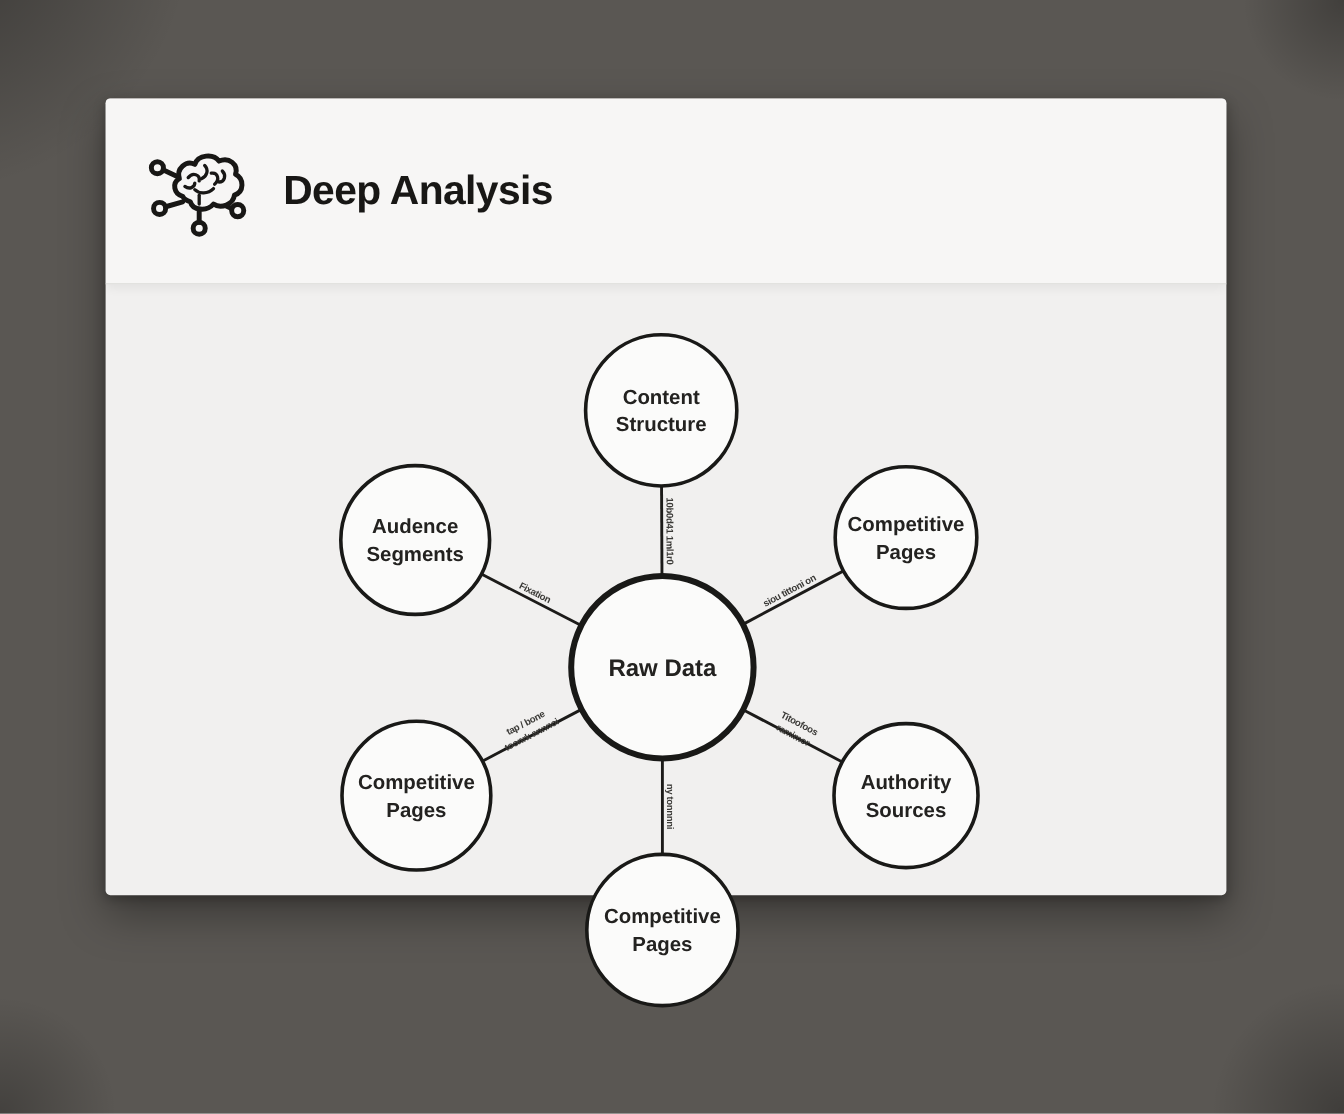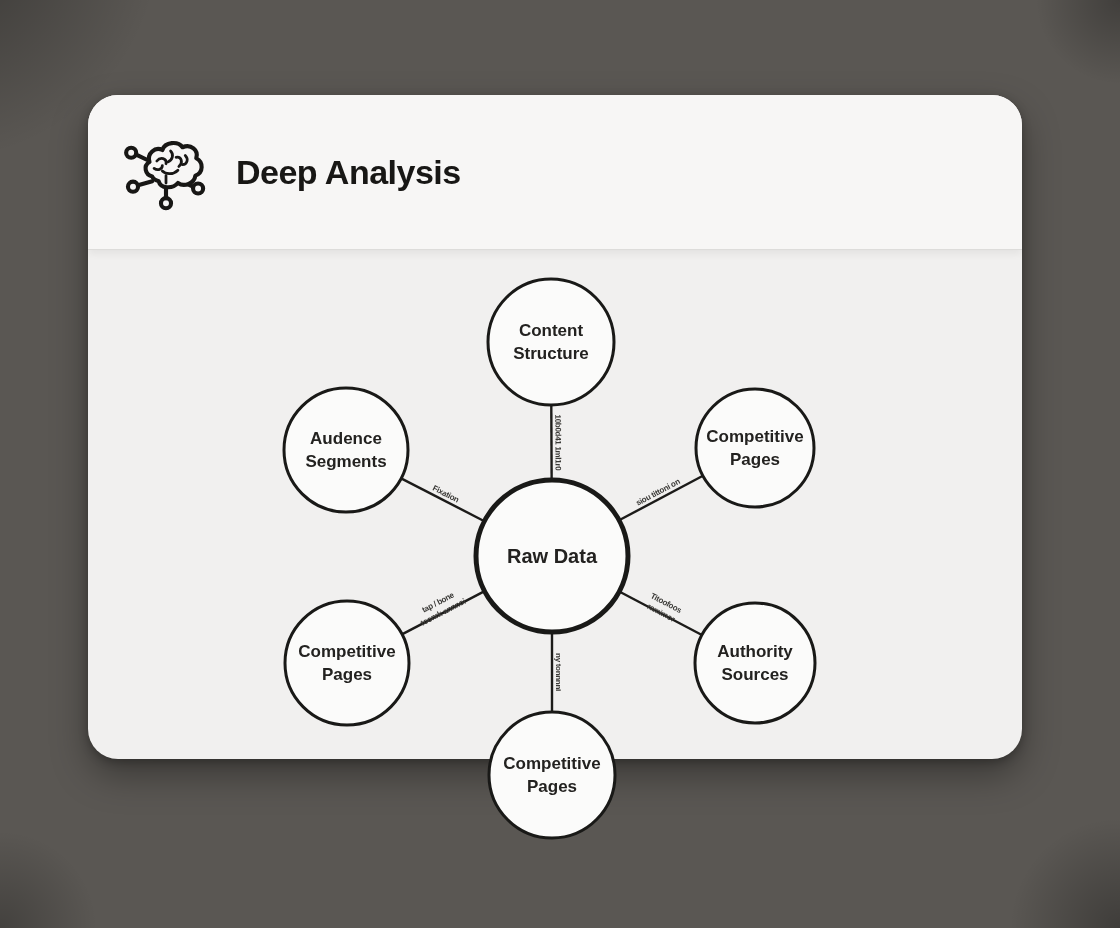--- a/index.html
+++ b/index.html
@@ -14,24 +14,23 @@
       radial-gradient(circle 170px at 100% 100%, rgba(0,0,0,0.30), rgba(0,0,0,0) 65%);
     position: relative;
     overflow: hidden;
   }
 
   .card {
     position: absolute;
     left: 88px; top: 82px;
     width: 934px; height: 664px;
     background: #f1f0ef;
-    border-radius: 30px;
+    border-radius: 4px;
     box-shadow: 0 16px 36px rgba(0,0,0,0.35), 0 3px 10px rgba(0,0,0,0.25);
     overflow: hidden;
-    margin-top: 13px;
   }
 
   .card-header {
     position: relative;
     height: 155px;
     background: #f7f6f5;
     display: flex;
     align-items: center;
     padding-left: 34px;
     border-bottom: 1px solid #dddcda;

